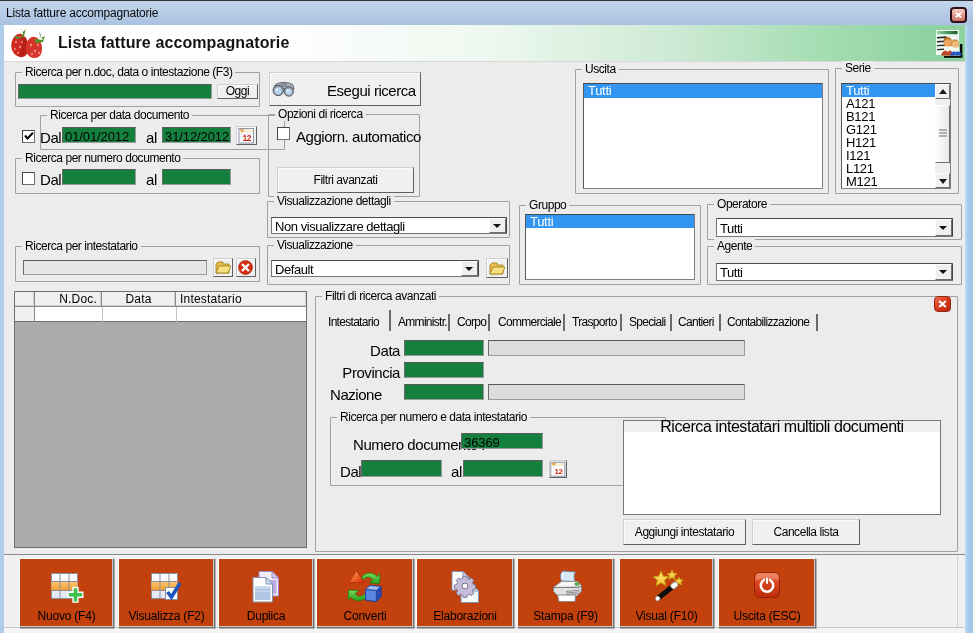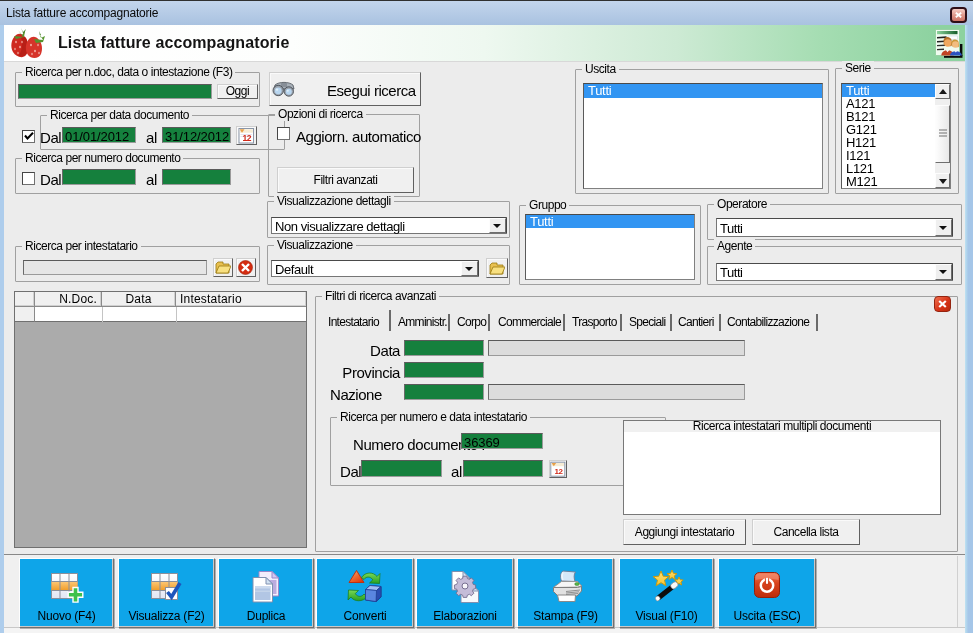--- a/index.html
+++ b/index.html
@@ -26,21 +26,21 @@
   .btn{background:#f0f0f0;border:1px solid;border-color:#cfcfcf #606060 #606060 #cfcfcf;box-shadow:inset 1px 1px 0 #fafafa;text-align:center;font-size:12px;}
   .cb{width:13px;height:13px;background:#fff;border:1px solid #707070;border-top-color:#454545;border-left-color:#454545;}
   .lbl{font-size:15px;white-space:nowrap;}
   .combo{background:#fff;border:1px solid #767676;border-top-color:#4a4a4a;}
   .combo .txt{position:absolute;left:3px;top:1px;font-size:13px;white-space:nowrap;}
   .combo .arrowbox{position:absolute;right:0;top:0;bottom:0;width:17px;background:#efefef;border:1px solid;border-color:#fdfdfd #6e6e6e #6e6e6e #fdfdfd;box-shadow:1px 0 0 #444;}
   .combo .tri{position:absolute;right:4px;top:5px;width:0;height:0;border-left:4px solid transparent;border-right:4px solid transparent;border-top:4.5px solid #101010;}
   .list{background:#fff;border:1px solid #808080;border-top-color:#4a4a4a;border-left-color:#5a5a5a;}
   .sel{background:#3295f2;color:#fff;}
   .li{height:13px;line-height:13px;padding-left:4px;font-size:13px;letter-spacing:-0.3px;overflow:hidden;}
-  .tbtn{top:558px;height:70px;background:#0ea5e9;border:1px solid;border-color:#fdfdfd #707070 #707070 #fdfdfd;box-shadow:1px 1px 0 #b0b0b0,inset -1px -1px 0 #c9c9c9;}
+  .tbtn{top:558px;height:70px;background:#c2410c;border:1px solid;border-color:#fdfdfd #707070 #707070 #fdfdfd;box-shadow:1px 1px 0 #b0b0b0,inset -1px -1px 0 #c9c9c9;}
   .tbtn .cap{position:absolute;bottom:4px;left:0;right:0;text-align:center;font-size:12px;letter-spacing:-0.2px;}
   .tbtn svg{position:absolute;left:50%;top:10px;transform:translateX(-50%);}
   .tabtxt{position:absolute;font-size:12px;white-space:nowrap;letter-spacing:-0.7px;}
   .tabsep{position:absolute;width:2px;background:#6a6a6a;}
 </style>
 </head>
 <body>
 <div class="abs" id="header"></div>
 <div class="abs" id="topline"></div>
 <div class="abs" id="titlebar"></div>
@@ -323,21 +323,21 @@
 <div class="abs lbl" style="left:451px;top:463px;">al</div>
 <div class="abs inp" style="left:463px;top:460px;width:80px;height:17px;"></div>
 <div class="abs btn" style="left:549px;top:460px;width:18px;height:18px;"></div>
 <svg class="abs" style="left:550px;top:461px;" width="16" height="16" viewBox="0 0 16 16">
   <rect x="0.8" y="1.2" width="14" height="14" fill="#fff" stroke="#8a96a8"></rect>
   <rect x="1.6" y="2" width="12.4" height="3.2" fill="#f6ecd4"></rect>
   <path d="M1.6 2 L6.2 2 L3.8 5.2 Z" fill="#e8a048"></path>
   <text x="8.4" y="13.4" font-size="8" font-weight="bold" fill="#d02818" text-anchor="middle" font-family="Liberation Sans">12</text>
 </svg>
 
-<div class="abs" style="left:623px;top:420px;width:318px;height:13px;background:#f0f0f0;border:1px solid #787878;text-align:center;line-height:11px;font-size:12px;">Ricerca intestatari multipli documenti</div>
+<div class="abs" style="left:623px;top:420px;width:318px;height:13px;background:#f0f0f0;border:1px solid #787878;text-align:center;line-height:11px;font-size:16px;">Ricerca intestatari multipli documenti</div>
 <div class="abs" style="left:623px;top:432px;width:318px;height:83px;background:#fff;border:1px solid #787878;border-top:none;"></div>
 <div class="abs btn" style="left:623px;top:519px;width:123px;height:26px;line-height:24px;">Aggiungi intestatario</div>
 <div class="abs btn" style="left:752px;top:519px;width:108px;height:26px;line-height:24px;">Cancella lista</div>
 
 <div class="abs tbtn" style="left:19px;width:95px;">
 <svg width="36" height="36" viewBox="0 0 36 36">
   <defs>
     <linearGradient id="or1" x1="0" y1="0" x2="0" y2="1">
           <stop offset="0" stop-color="#fdc876"></stop>
           <stop offset="1" stop-color="#f09c28"></stop>

